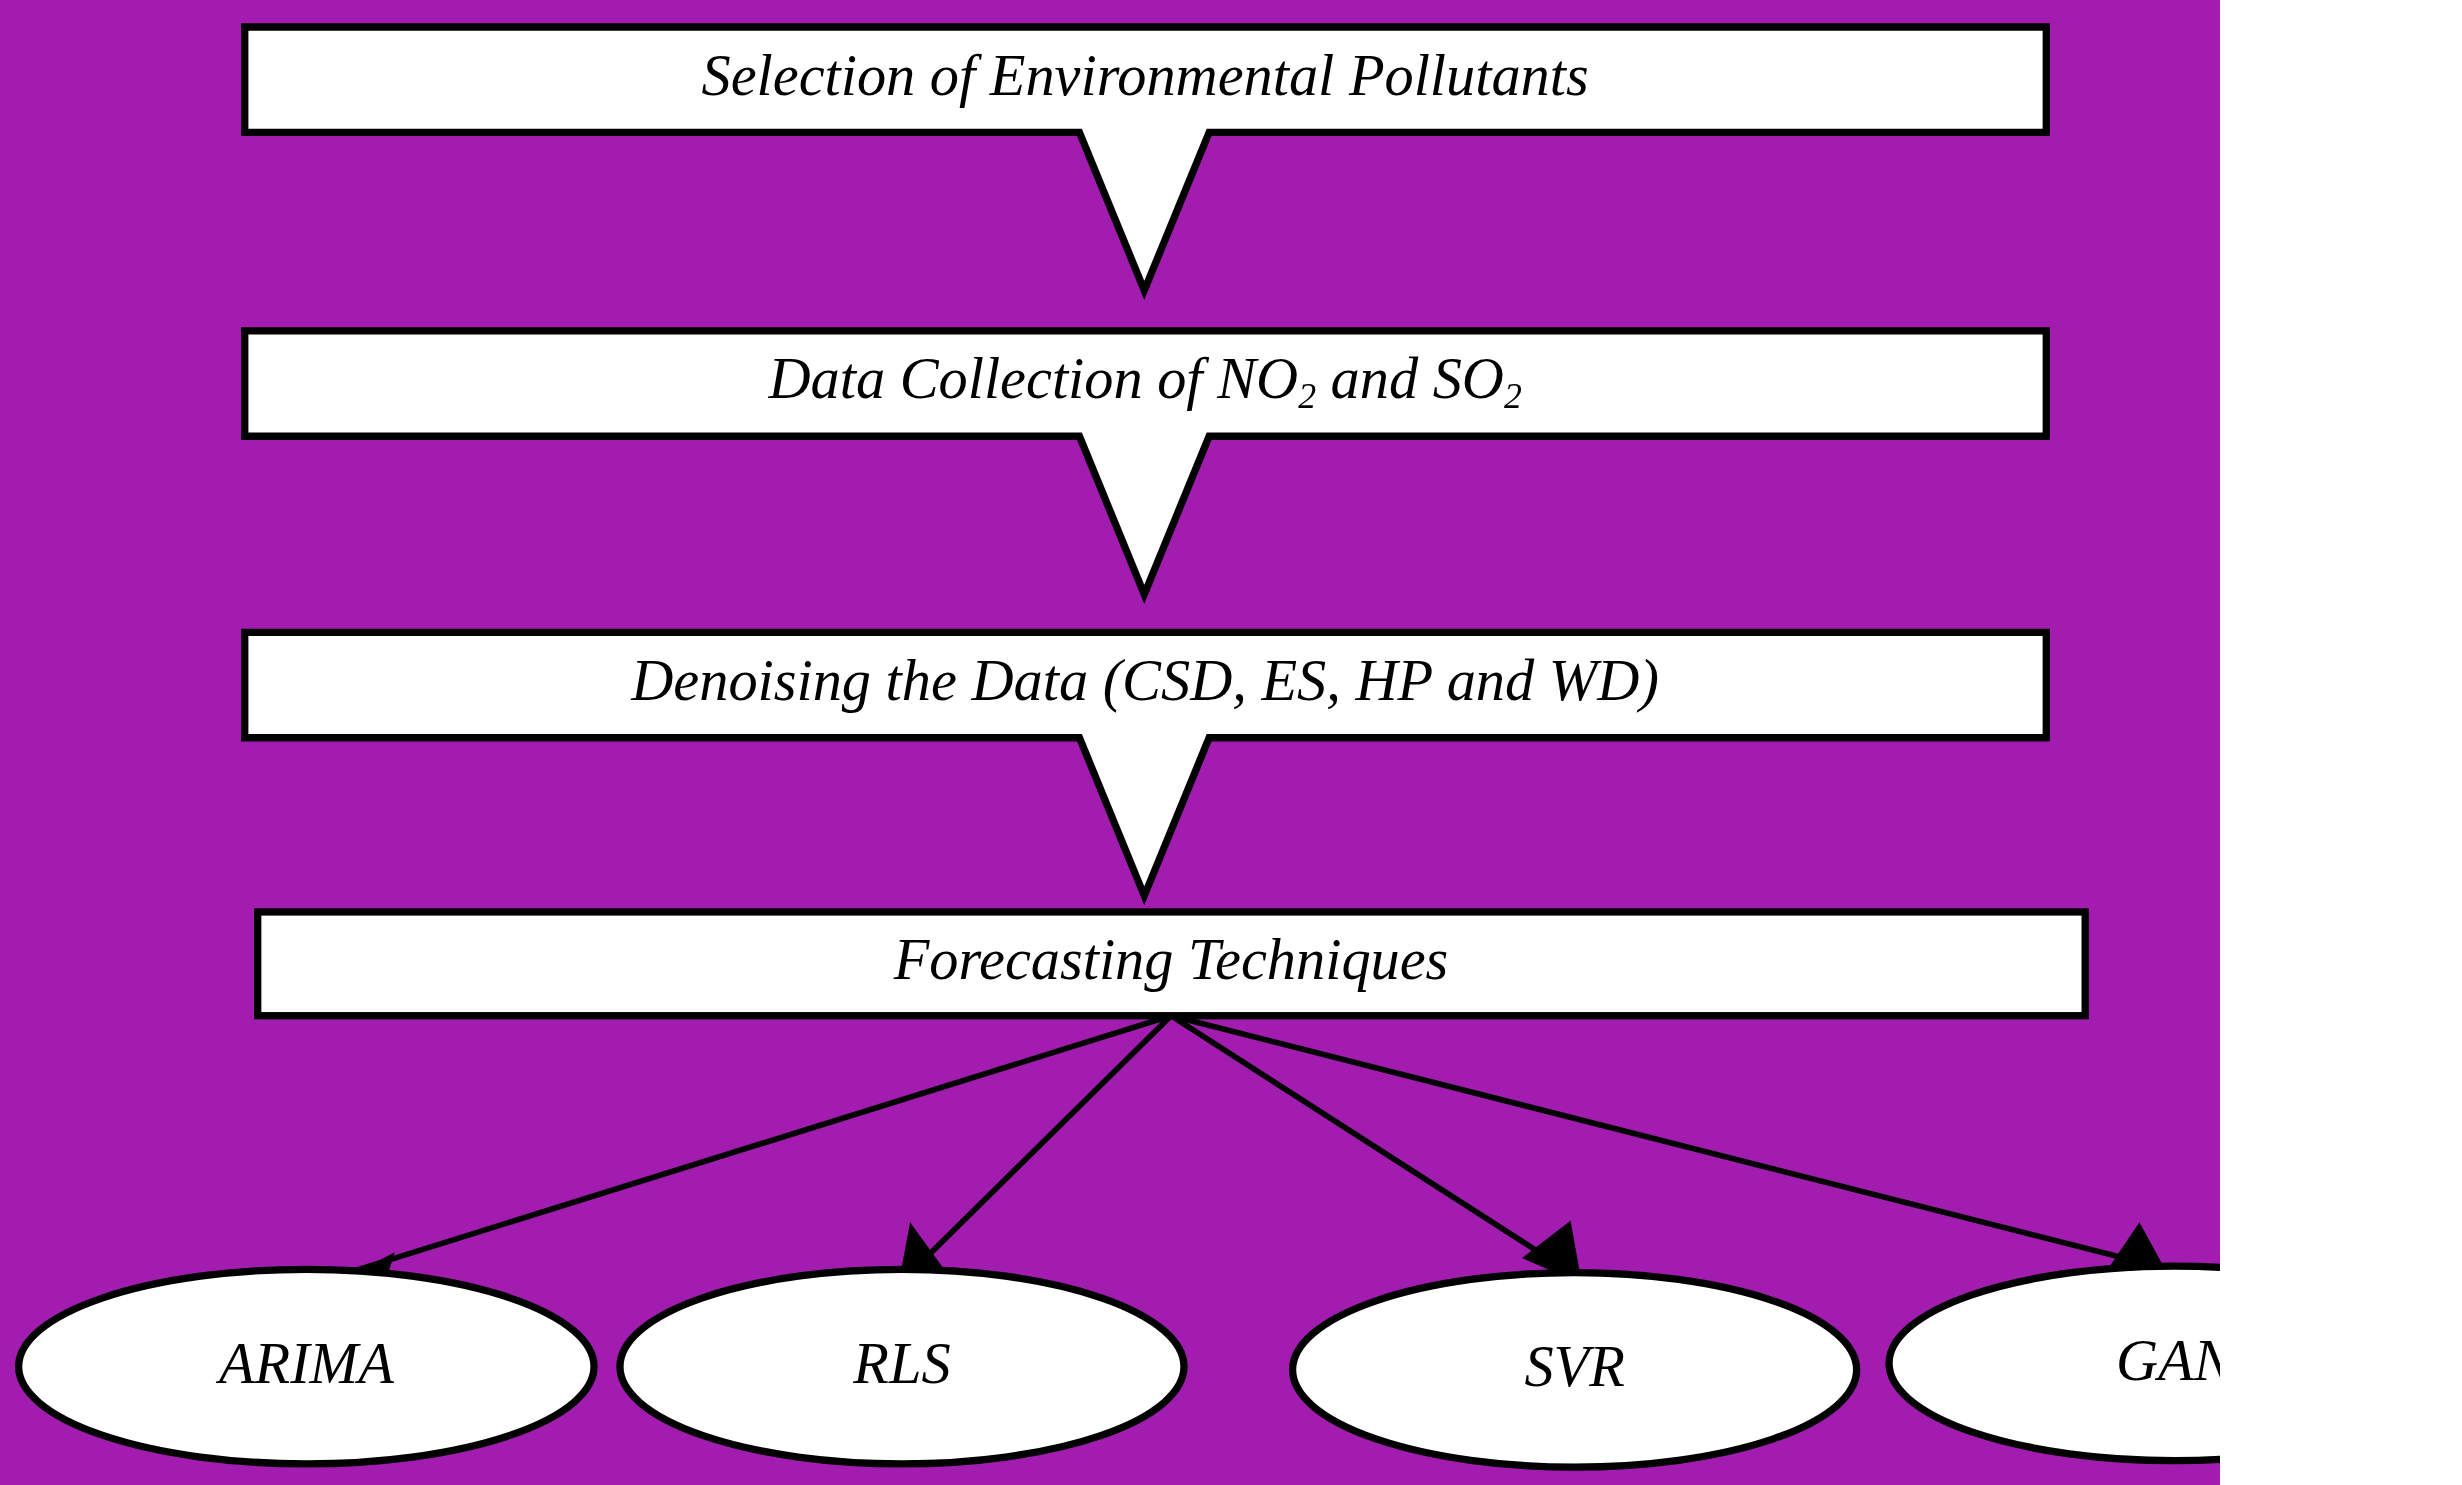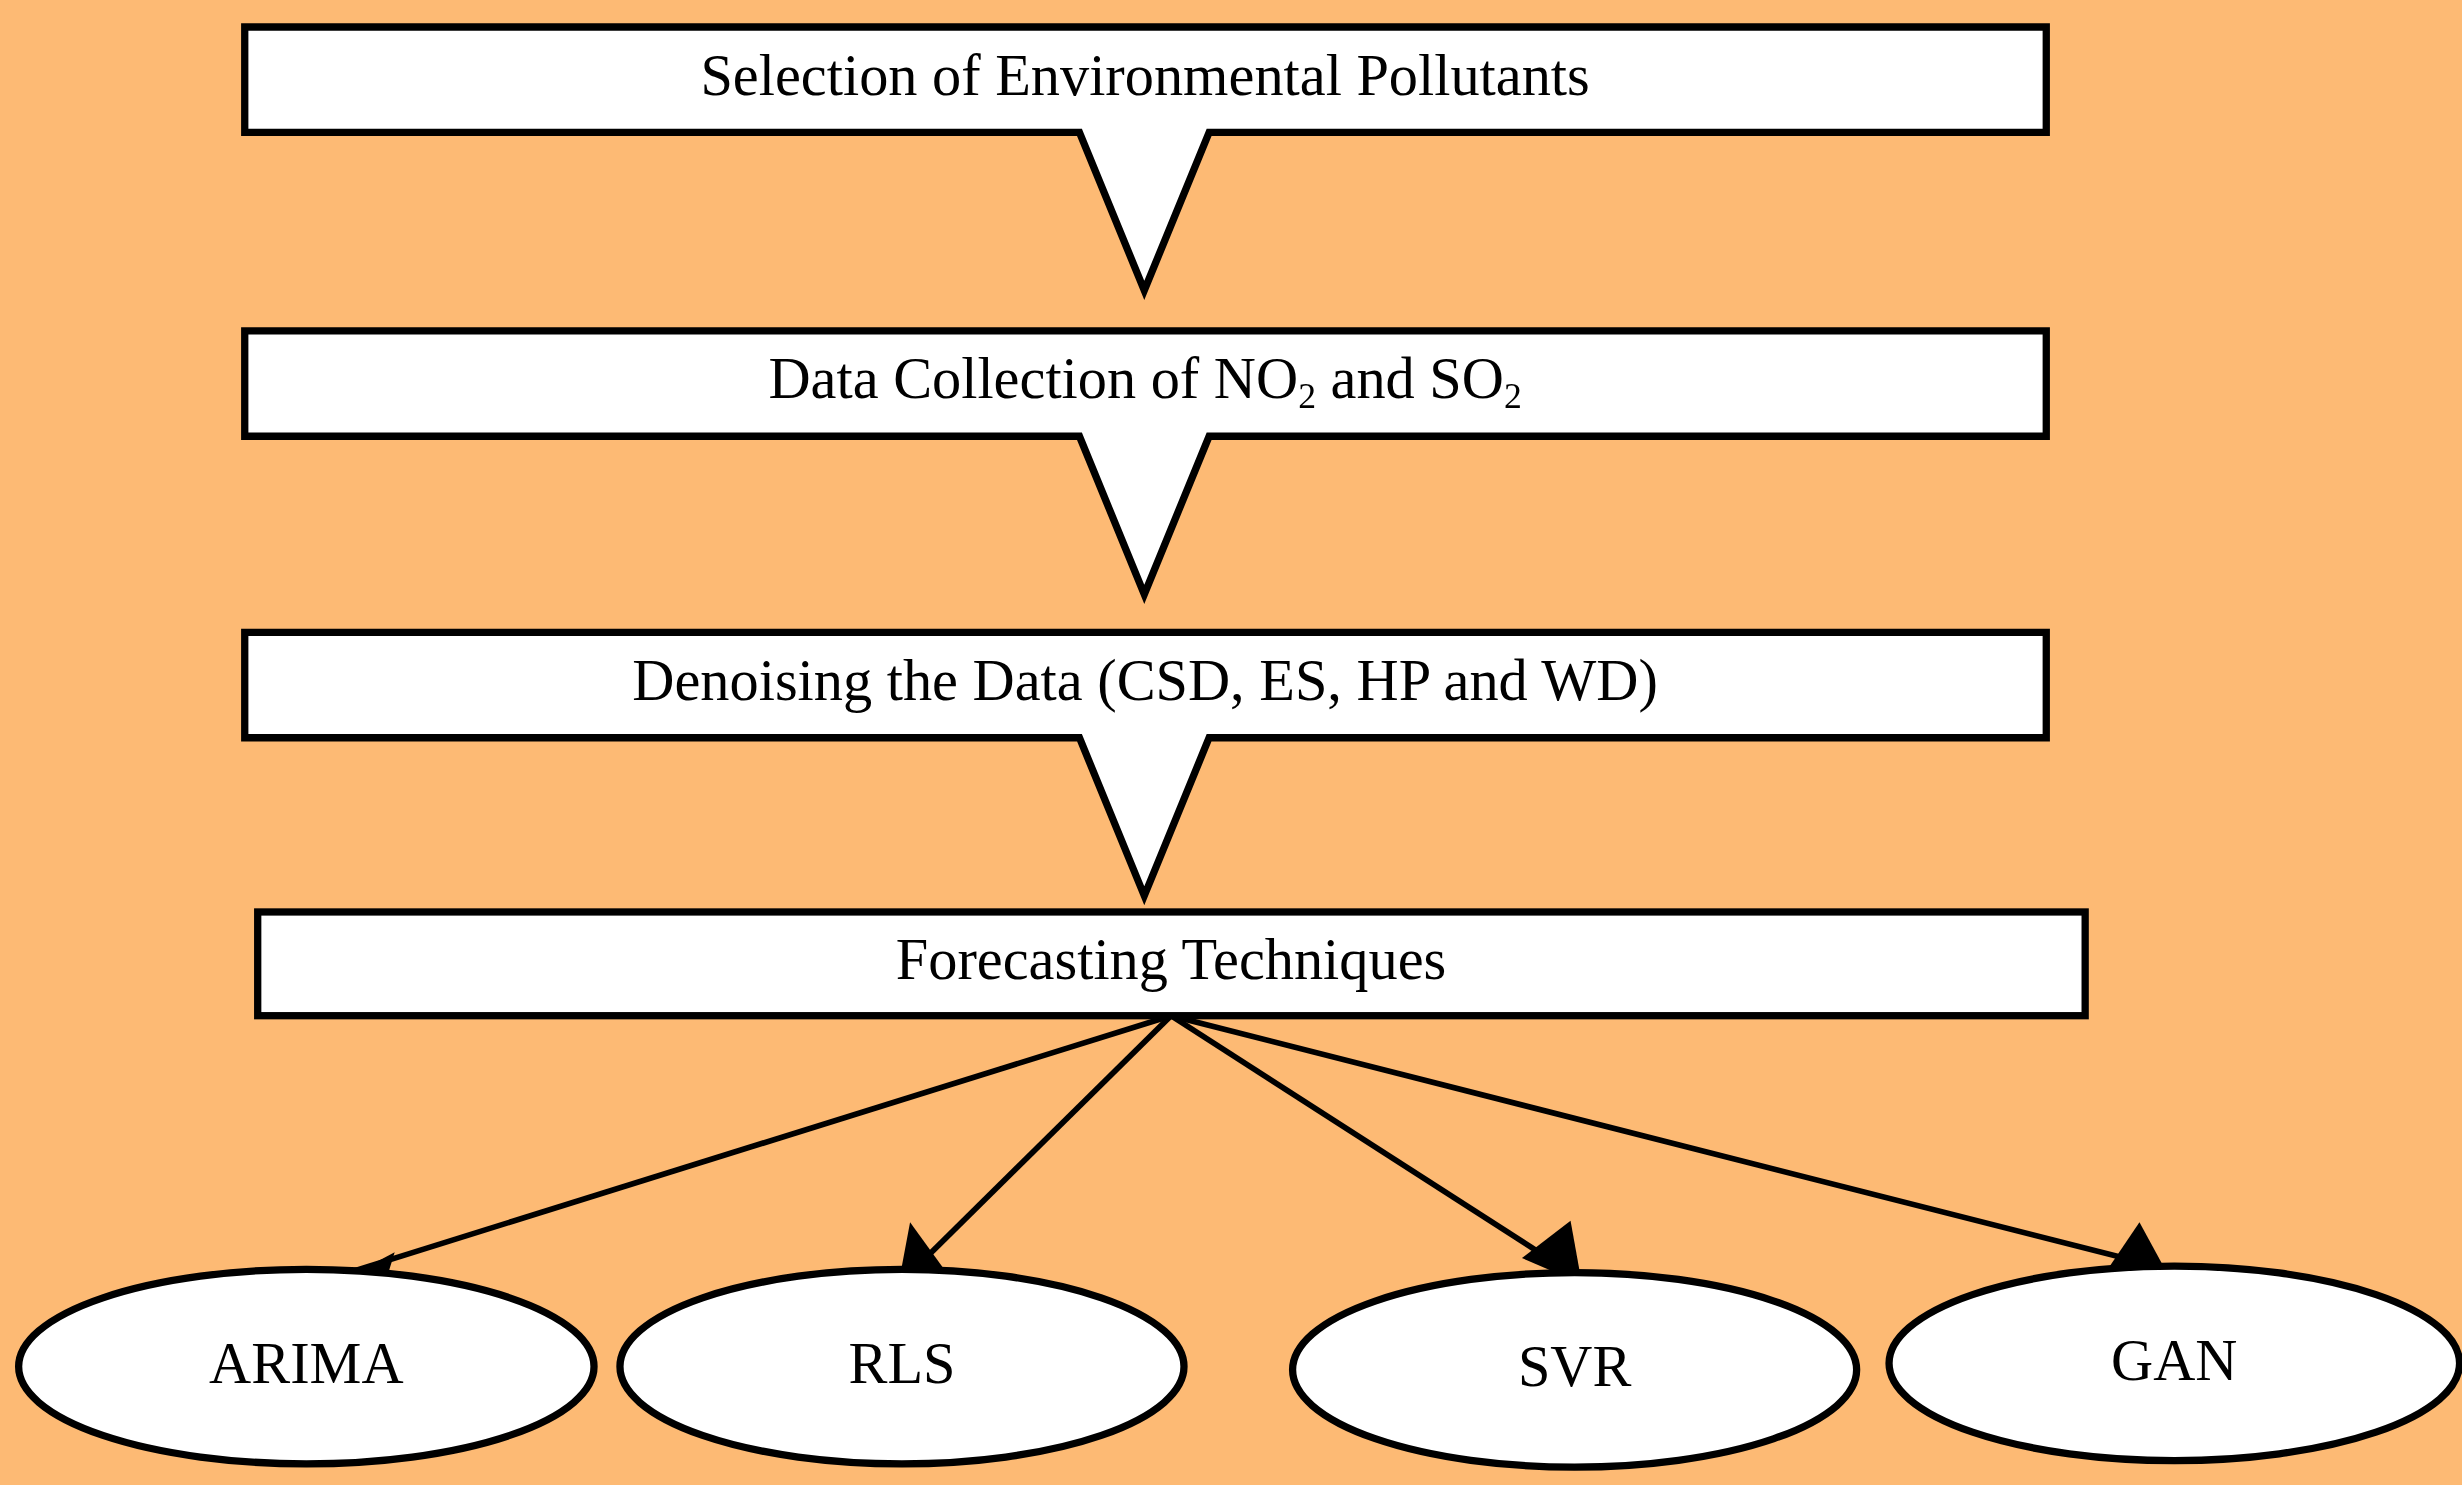--- a/index.html
+++ b/index.html
@@ -5,24 +5,25 @@
   html, body {
     margin: 0;
     padding: 0;
     background: #ffffff;
   }
   body {
     font-family: "Liberation Serif", "DejaVu Serif", serif;
   }
   #diagram-root {
     position: relative;
-    width: 2462px;
+    width: 2220px;
     height: 1486px;
-    background: #fdba74;
+    background: #a21caf;
     overflow: hidden;
+    font-style: italic;
   }
   #diagram-svg {
     position: absolute;
     top: 0;
     left: 0;
     width: 2462px;
     height: 1486px;
     display: block;
   }
   .node-label {

